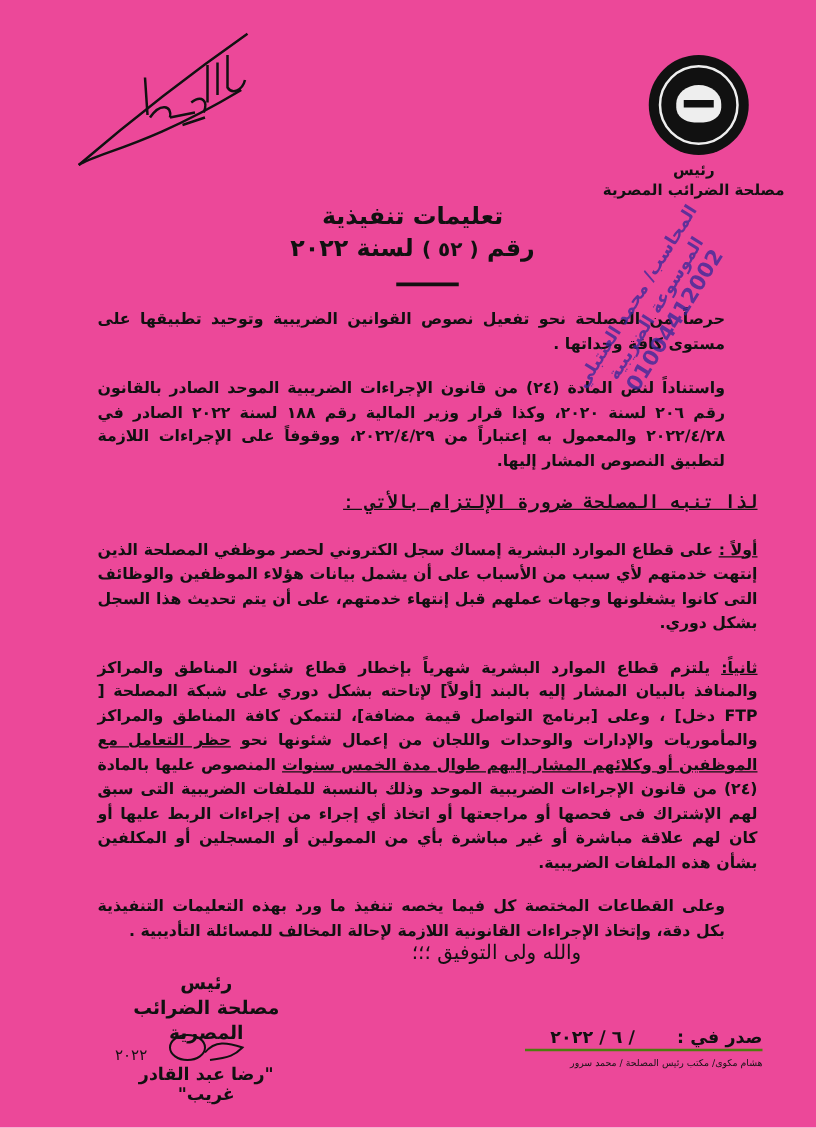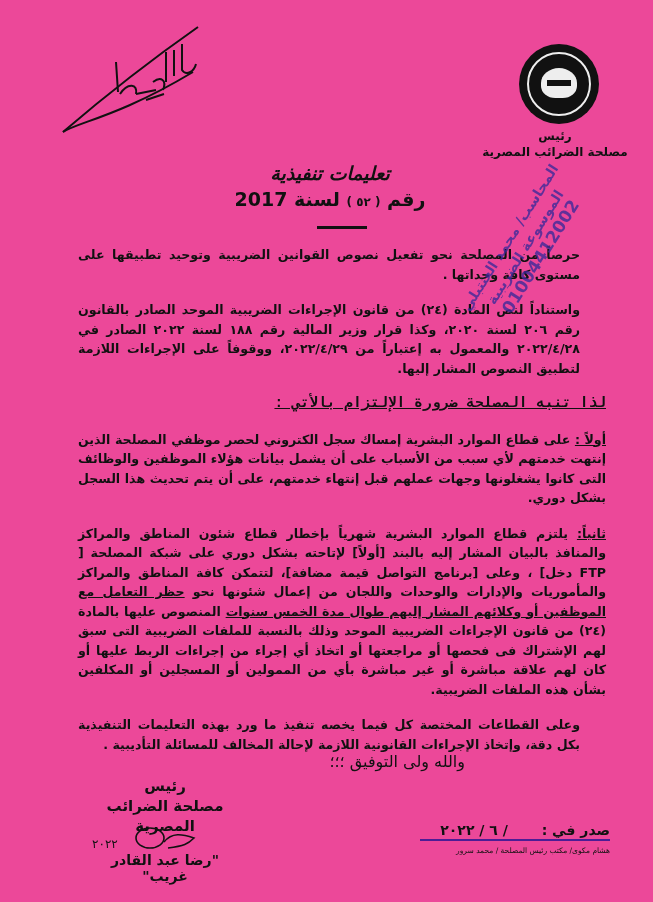--- a/index.html
+++ b/index.html
@@ -9,34 +9,34 @@
   .abs{position:absolute;}
   
   .logo{left:519px;top:44px;width:80px;height:80px;border-radius:50%;background:#111;}
   .logo .ring{position:absolute;left:8px;top:8px;width:64px;height:64px;border-radius:50%;border:2px solid #eee;box-sizing:border-box;}
   .logo .inner{position:absolute;left:22px;top:24px;width:36px;height:30px;border-radius:50% 50% 40% 40%;background:#eee;}
   .logo .inner::after{content:"";position:absolute;left:6px;top:12px;width:24px;height:6px;background:#111;}
   .org-title{left:470px;top:128px;width:170px;font-weight:bold;font-size:12px;line-height:16px;text-align:center;}
   .sig-top{left:58px;top:22px;width:160px;height:120px;}
   
   .title{left:180px;top:160px;width:300px;text-align:center;font-weight:bold;font-size:19px;line-height:26px;}
-  .title .num{font-size:12px;}
+  .title .num{font-size:16px;}
   
   .body{left:62px;top:226px;width:560px;font-size:12.6px;line-height:19.5px;font-weight:bold;}
   .body p{margin:16px;text-align:justify;text-align-last:right;}
   .body .indent{padding-right:26px;}
   .body .hline{border-top:3px solid #111;width:50px;margin:0 auto 6px auto;}
   .heading{font-size:14.5px;text-decoration:underline;margin-top:4px !important;font-family:Liberation Mono, monospace;}
   .label{text-decoration:underline;}
   .u{text-decoration:underline;}
   .closing{left:300px;top:752px;width:165px;font-weight:normal;font-size:16px;}
   .signblock{left:90px;top:776px;width:150px;text-align:center;font-weight:bold;font-size:15px;line-height:20px;}
   .signame{left:90px;top:852px;width:150px;text-align:center;font-weight:bold;font-size:14px;}
   .handsig{left:90px;top:818px;width:120px;height:40px;}
-  .issued{left:420px;top:822px;width:190px;font-weight:bold;font-size:14px;border-bottom:2px solid #4c1d95;padding-bottom:1px;text-align:right;}
+  .issued{left:420px;top:822px;width:190px;font-weight:bold;font-size:14px;border-bottom:2px solid #4d7c0f;padding-bottom:1px;text-align:right;}
   .issued-sub{left:430px;top:846px;width:180px;font-size:7.5px;font-weight:normal;}
   .watermark{left:395px;top:220px;width:260px;transform:rotate(-58deg);transform-origin:center;color:#3a2a9a;opacity:0.78;font-weight:bold;font-size:14px;line-height:18px;text-align:center;}
 </style>
 </head>
 <body>
 
 <div class="page">
 
   <svg class="abs sig-top" viewBox="0 0 160 120">
     <path d="M5 110 C 40 80, 90 40, 140 5" stroke="#111" stroke-width="2" fill="none"></path>
@@ -50,25 +50,25 @@
   <div class="abs logo">
     <div class="ring"></div>
     <div class="inner"></div>
   </div>
   <div class="abs org-title rtl">
     <div style="text-align:center;">رئيس</div>
     <div style="text-align:center;">مصلحة الضرائب المصرية</div>
   </div>
 
   <div class="abs title rtl">
-    <div style="text-align:center;font-style:italic;">تعليمات تنفيذية</div>
+    <div style="text-align:center;">تعليمات تنفيذية</div>
     <div style="text-align:center;">
       <span>رقم</span>
       <span class="num">( ٥٢ )</span>
-      <span>لسنة 2017</span>
+      <span>لسنة ٢٠٢٢</span>
     </div>
   </div>
 
   <div class="abs body rtl">
     <div class="hline"></div>
     <p class="indent">حرصاً من المصلحة نحو تفعيل نصوص القوانين الضريبية وتوحيد تطبيقها على مستوى كافة وحداتها .</p>
     <p class="indent">واستناداً لنص المادة (٢٤) من قانون الإجراءات الضريبية الموحد الصادر بالقانون رقم ٢٠٦ لسنة ٢٠٢٠، وكذا قرار وزير المالية رقم ١٨٨ لسنة ٢٠٢٢ الصادر في ٢٠٢٢/٤/٢٨ والمعمول به إعتباراً من ٢٠٢٢/٤/٢٩، ووقوفاً على الإجراءات اللازمة لتطبيق النصوص المشار إليها.</p>
     <p class="heading">لذا تنبه المصلحة ضرورة الإلتزام بالأتي :</p>
     <p>
       <span class="label">أولاً :</span>

